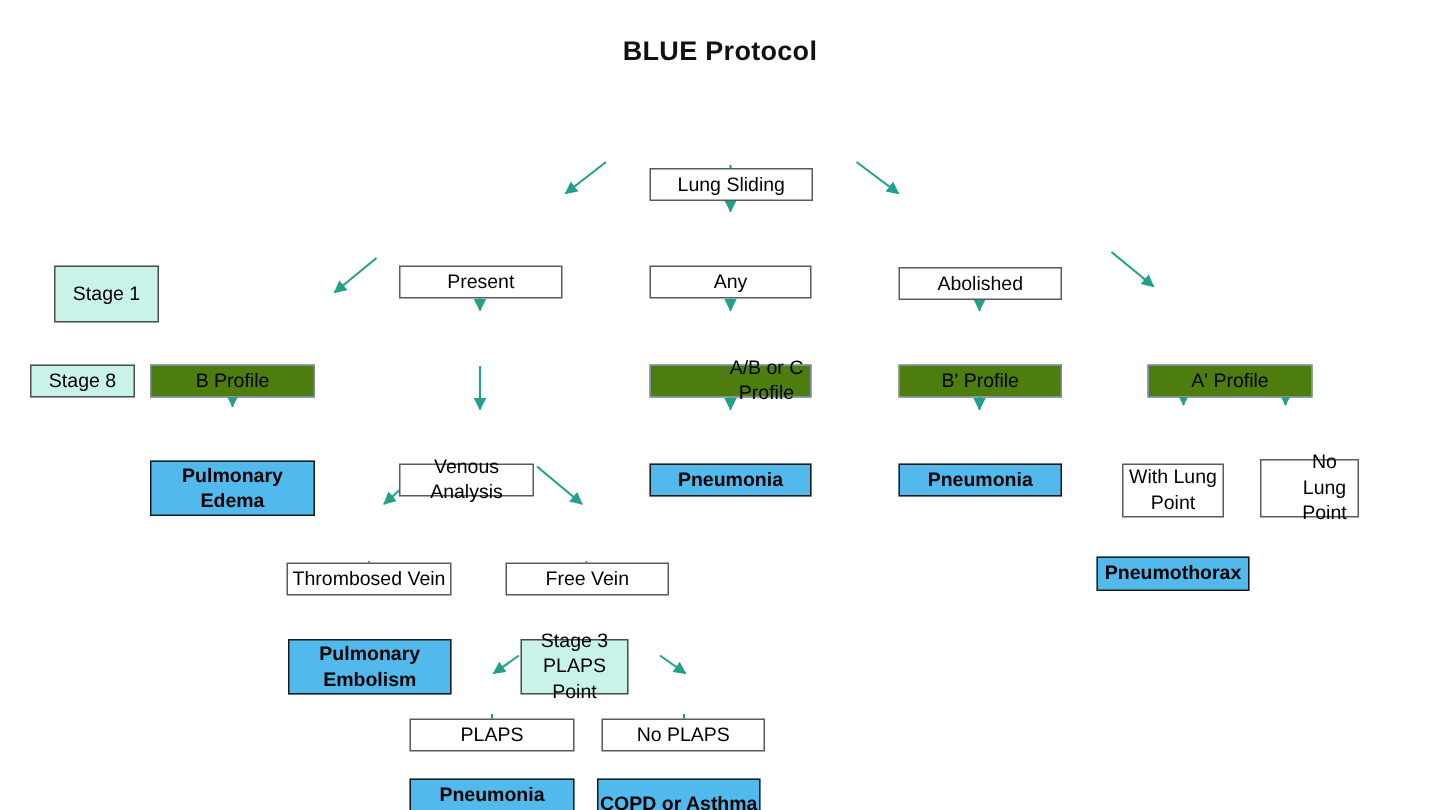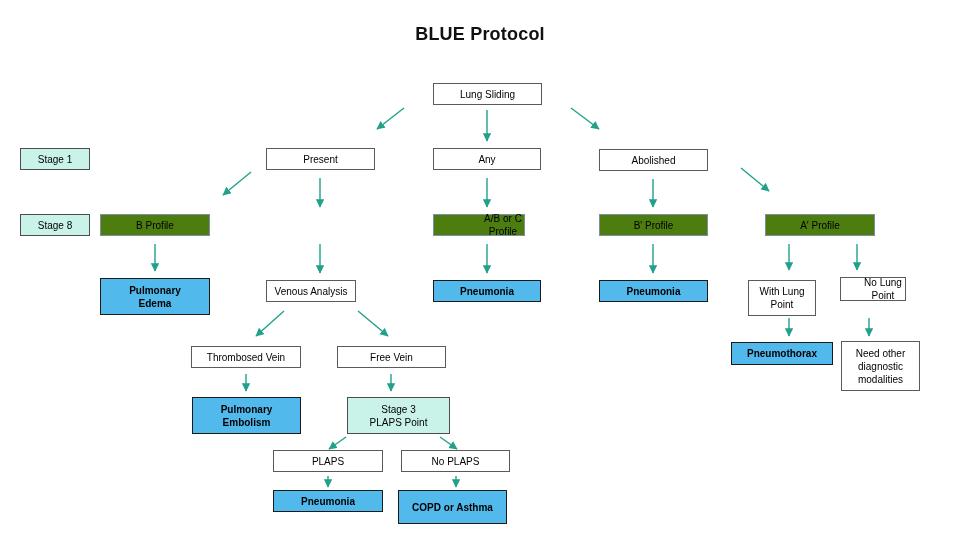--- a/index.html
+++ b/index.html
@@ -9,22 +9,22 @@
   }
   #title {
     position:absolute; left:0; top:24px; width:960px; text-align:center;
     font-size:18px; font-weight:bold; color:#111; letter-spacing:0.2px;
   }
   #arrows { position:absolute; left:0; top:0; width:960px; height:540px; }
   #arrows line { stroke:#21a189; stroke-width:1.4; }
   .node {
     position:absolute; box-sizing:border-box;
     display:flex; align-items:center; justify-content:center;
-    text-align:center; font-size:10px; color:#000;
-    white-space:pre-line; line-height:1.3;
+    text-align:center; font-size:13px; color:#000;
+    white-space:pre-line; line-height:1.3;margin-top:29px;
   }
   .white  { background:#ffffff; border:1px solid #5a5a5a; }
   .profile{ background:#4d7c0f; border:1px solid #7d8fa8; }
   .stage  { background:#c9f2e8; border:1px solid #4d4d4d; }
   .result { background:#52b9ec; border:1px solid #1a1a1a; font-weight:bold; }
 </style>
 </head>
 <body>
 
 <div id="canvas">
@@ -57,46 +57,43 @@
     <line x1="391" y1="374" x2="391" y2="391" marker-end="url(#ah)"></line>
     <line x1="789" y1="318" x2="789" y2="336" marker-end="url(#ah)"></line>
     <line x1="869" y1="318" x2="869" y2="336" marker-end="url(#ah)"></line>
     <line x1="346" y1="437" x2="329" y2="449" marker-end="url(#ah)"></line>
     <line x1="440" y1="437" x2="457" y2="449" marker-end="url(#ah)"></line>
     <line x1="328" y1="476" x2="328" y2="487" marker-end="url(#ah)"></line>
     <line x1="456" y1="476" x2="456" y2="487" marker-end="url(#ah)"></line>
   </svg>
 
   <div class="node white" style="left:433px; top:83px;  width:109px; height:22px;">Lung Sliding</div>
-  <div class="node stage" style="left:20px;  top:148px; width:70px;  height:22px;text-align:center;">Stage 1</div>
+  <div class="node stage" style="left:36px;  top:148px; width:70px;  height:38px;text-align:center;">Stage 1</div>
   <div class="node white" style="left:266px; top:148px; width:109px; height:22px;">Present</div>
   <div class="node white" style="left:433px; top:148px; width:108px; height:22px;">Any</div>
   <div class="node white" style="left:599px; top:149px; width:109px; height:22px;">Abolished</div>
   <div class="node stage" style="left:20px;  top:214px; width:70px;  height:22px;">Stage 8</div>
   <div class="node profile" style="left:100px; top:214px; width:110px; height:22px;">B Profile</div>
-  <div class="node profile" style="left:433px; top:214px; width:92px; height:22px;padding-left:48px;">A/B or C Profile</div>
+  <div class="node profile" style="left:433px; top:214px; width:108px; height:22px;padding-left:48px;">A/B or C Profile</div>
   <div class="node profile" style="left:599px; top:214px; width:109px; height:22px;">B' Profile</div>
   <div class="node profile" style="left:765px; top:214px; width:110px; height:22px;">A' Profile</div>
   <div class="node result" style="left:100px; top:278px; width:110px; height:37px;">Pulmonary
 Edema</div>
   <div class="node white" style="left:266px; top:280px; width:90px; height:22px;">Venous Analysis</div>
   <div class="node result" style="left:433px; top:280px; width:108px; height:22px;">Pneumonia</div>
   <div class="node result" style="left:599px; top:280px; width:109px; height:22px;">Pneumonia</div>
   <div class="node white" style="left:748px; top:280px; width:68px;  height:36px;">With Lung
 Point</div>
-  <div class="node white" style="left:840px; top:277px; width:66px;  height:24px;padding-left:20px;">No Lung
+  <div class="node white" style="left:840px; top:277px; width:66px;  height:39px;padding-left:20px;">No Lung
 Point</div>
   <div class="node white" style="left:191px; top:346px; width:110px; height:22px;">Thrombosed Vein</div>
   <div class="node white" style="left:337px; top:346px; width:109px; height:22px;">Free Vein</div>
   <div class="node result" style="left:731px; top:342px; width:102px; height:23px;">Pneumothorax</div>
-  <div class="node white" style="left:841px; top:341px; width:79px;  height:50px;">Need other
-diagnostic
-modalities</div>
   <div class="node result" style="left:192px; top:397px; width:109px; height:37px;">Pulmonary
 Embolism</div>
-  <div class="node stage" style="left:347px; top:397px; width:103px;  height:37px;">Stage 3
+  <div class="node stage" style="left:347px; top:397px; width:72px;  height:37px;">Stage 3
 PLAPS Point</div>
   <div class="node white" style="left:273px; top:450px; width:110px; height:22px;text-align:center;">PLAPS</div>
   <div class="node white" style="left:401px; top:450px; width:109px; height:22px;">No PLAPS</div>
   <div class="node result" style="left:273px; top:490px; width:110px; height:22px;">Pneumonia</div>
   <div class="node result" style="left:398px; top:490px; width:109px; height:34px;">COPD or Asthma</div>
 
 </div>
 
 </body></html>

